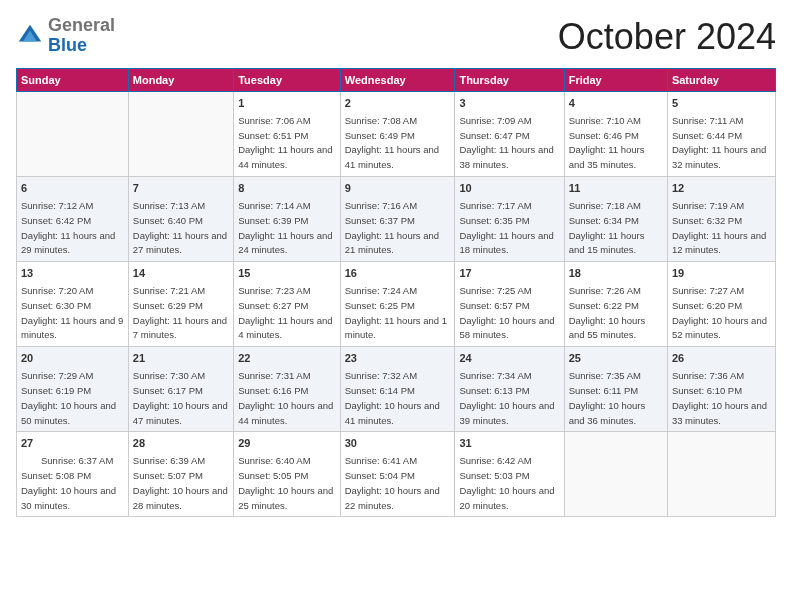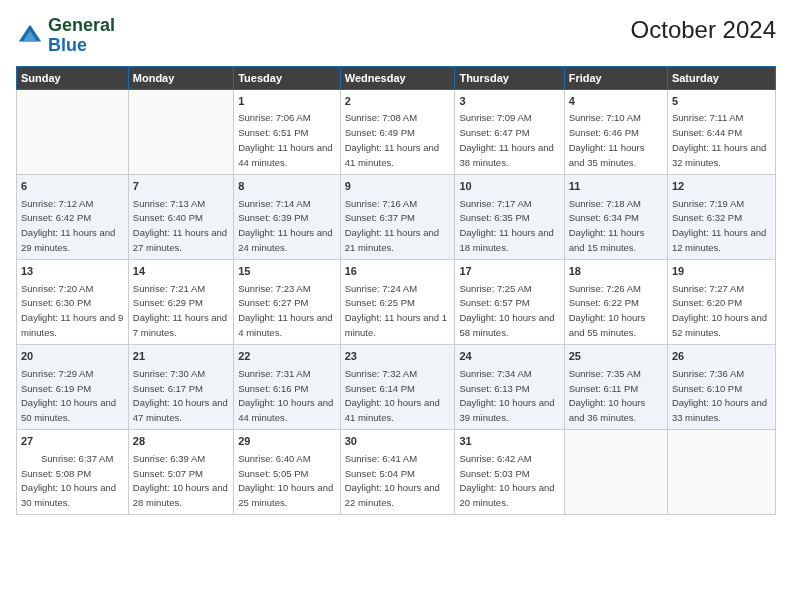--- a/index.html
+++ b/index.html
@@ -22,50 +22,50 @@
       gap: 4px;
     }
     .logo-text {
       display: flex;
       flex-direction: column;
       line-height: 1.1;
     }
     .logo-general {
       font-size: 18px;
       font-weight: bold;
-      color: #14532d;
+      color: #737373;
     }
     .logo-blue {
       font-size: 18px;
       font-weight: bold;
       color: #1a6aaf;
     }
     .logo-icon {
       width: 28px;
       height: 28px;
     }
     .title-block {
       text-align: right;
     }
     .month-title {
-      font-size: 24px;
+      font-size: 36px;
       font-weight: normal;
       color: #222;
     }
     .location {
       font-size: 15px;
       color: #555;
     }
     table {
       width: 100%;
       border-collapse: collapse;
       font-size: 10.5px;
     }
     thead tr {
-      background-color: #404040;
+      background-color: #be185d;
       color: #fff;
       margin-left: 48px;
     }
     thead th {
       padding: 5px 4px;
       text-align: left;
       font-weight: bold;
       font-size: 11px;
       border: 1px solid #1a6aaf;
     }

